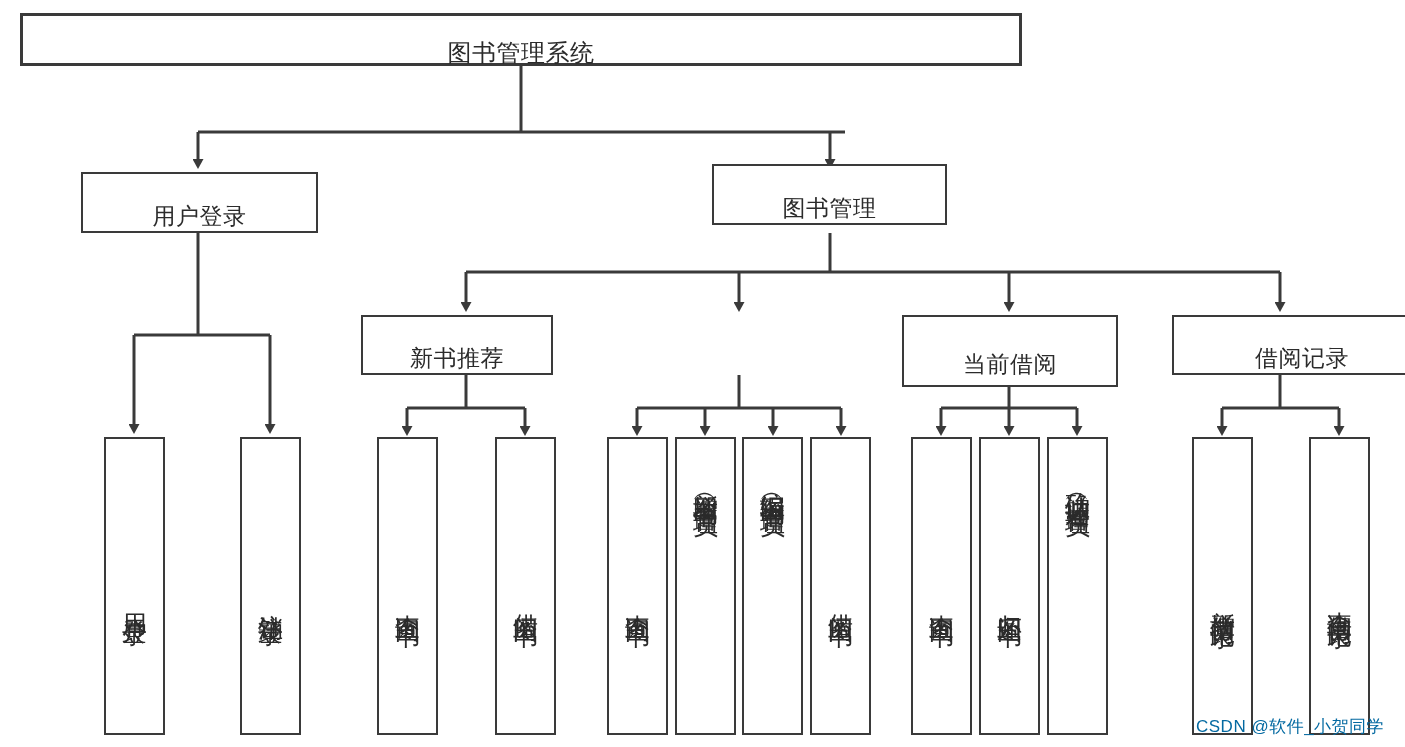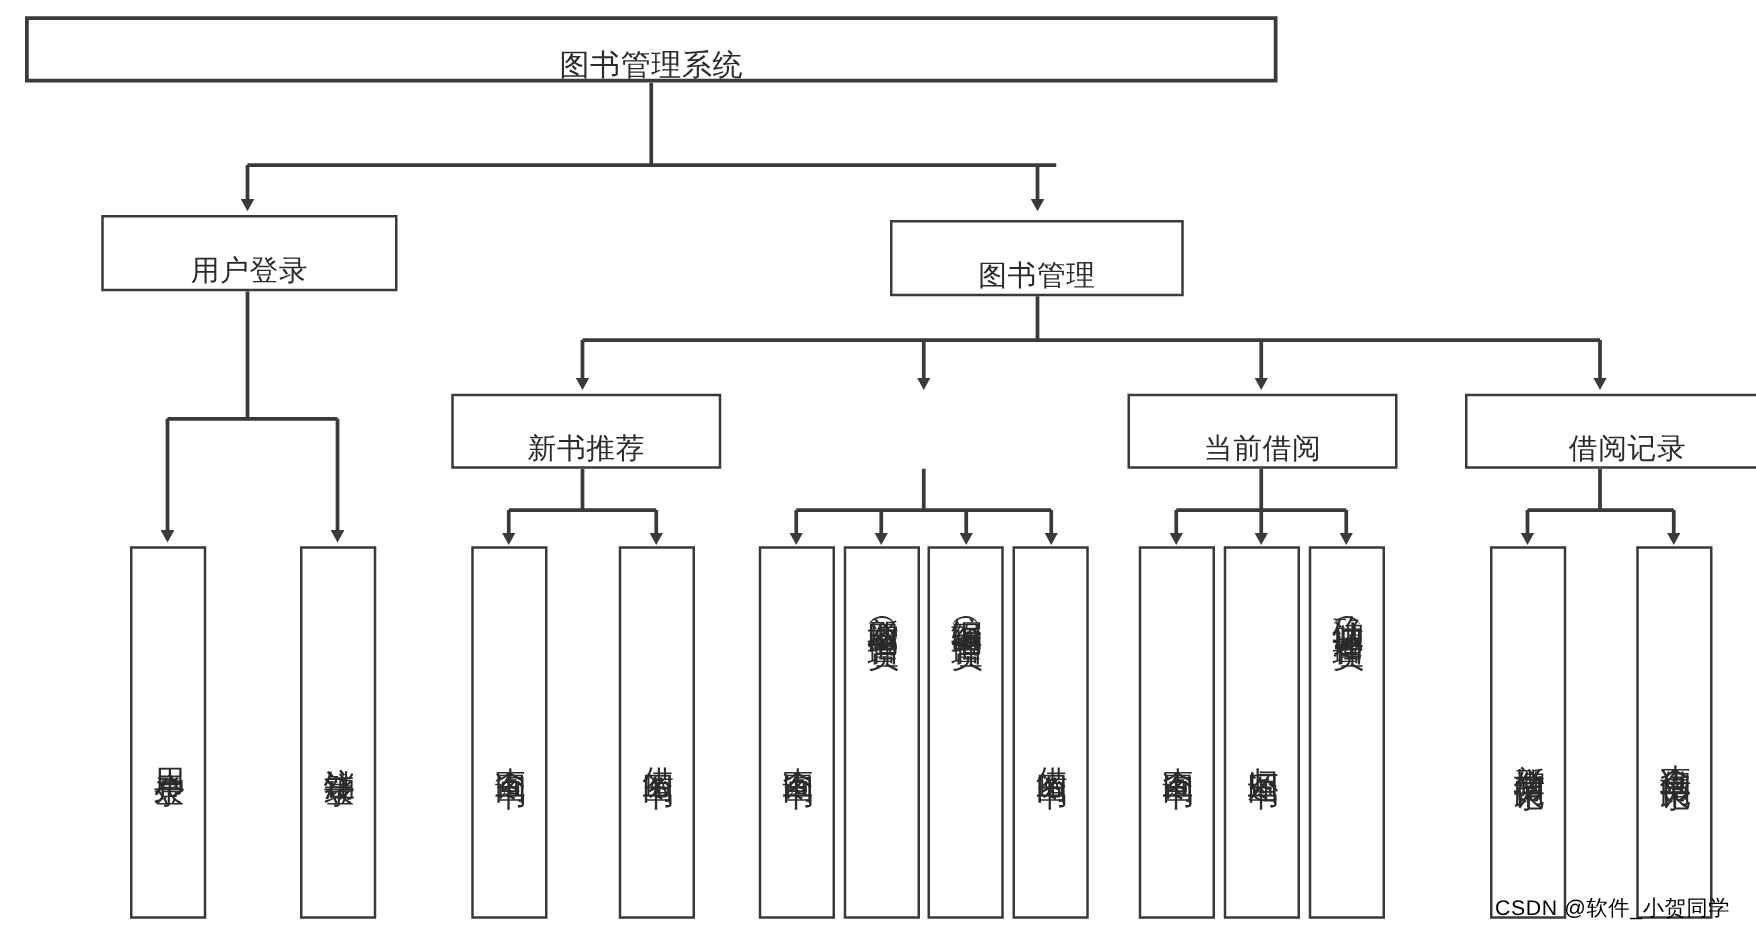--- a/index.html
+++ b/index.html
@@ -63,21 +63,21 @@
     position: absolute;
     left: 0;
     top: 0;
     width: 1405px;
     height: 747px;
     pointer-events: none;
   }
   .watermark {
     position: absolute;
     font-size: 17px;
-    color: #000000;
+    color: #0369a1;
     white-space: nowrap;
     letter-spacing: 0.5px;
   }
 </style>
 </head>
 <body>
 
 <div id="diagram-root">
 
   <svg class="connectors" viewBox="0 0 1405 747">
@@ -130,28 +130,28 @@
     </g>
   </svg>
 
   <div class="node root horizontal" style="left:20px; top:13px; width:1002px; height:53px;">
     <span class="node-label">图书管理系统</span>
   </div>
 
   <div class="node horizontal" style="left:81px; top:172px; width:237px; height:61px;">
     <span class="node-label">用户登录</span>
   </div>
-  <div class="node horizontal" style="left:712px; top:176px; width:235px; height:61px;">
+  <div class="node horizontal" style="left:712px; top:164px; width:235px; height:61px;">
     <span class="node-label">图书管理</span>
   </div>
 
-  <div class="node horizontal" style="left:361px; top:315px; width:216px; height:60px;">
+  <div class="node horizontal" style="left:361px; top:315px; width:192px; height:60px;">
     <span class="node-label">新书推荐</span>
   </div>
-  <div class="node horizontal" style="left:902px; top:315px; width:216px; height:60px;">
+  <div class="node horizontal" style="left:902px; top:315px; width:216px; height:72px;">
     <span class="node-label">当前借阅</span>
   </div>
   <div class="node horizontal" style="left:1172px; top:315px; width:260px; height:60px;">
     <span class="node-label">借阅记录</span>
   </div>
 
   <div class="node vertical centered" style="left:104px; top:437px; width:61px; height:298px;">
     <span class="node-label">用户登录</span>
   </div>
   <div class="node vertical centered" style="left:240px; top:437px; width:61px; height:298px;">

